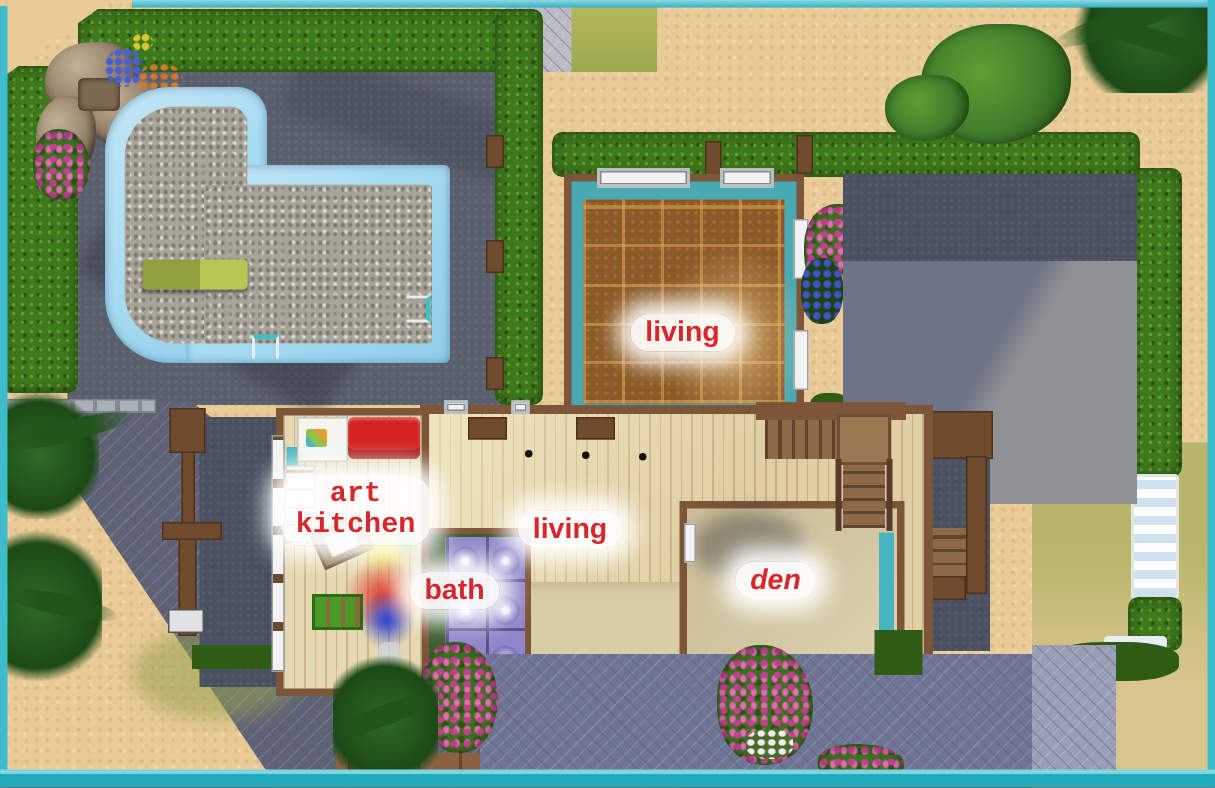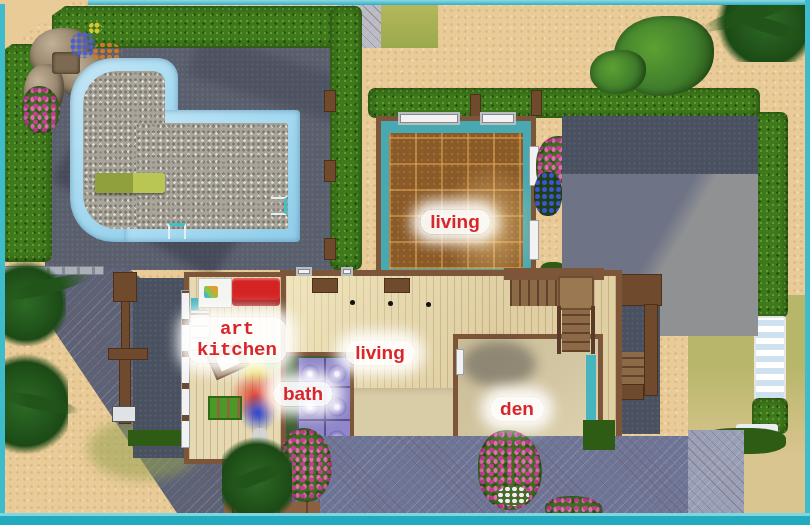--- a/index.html
+++ b/index.html
@@ -253,21 +253,21 @@
   <div class="s room-label" style="left:237px;top:340px;font-family:Liberation Mono, monospace;">
     <span style="display:block;">art</span>
     <span style="display:block;">kitchen</span>
   </div>
   <div class="s room-label" style="left:380px;top:353px;">
     <span>living</span>
   </div>
   <div class="s room-label" style="left:303px;top:394px;">
     <span>bath</span>
   </div>
-  <div class="s room-label" style="left:517px;top:409px;">
+  <div class="s room-label" style="left:517px;top:387px;font-style:italic;">
     <span>den</span>
   </div>
 
   <div class="s lot" style="left:88px;top:0;width:722px;height:5px;background:linear-gradient(180deg,#8fd8e2,#2fb0c4);"></div>
   <div class="s lot" style="left:0;top:4px;width:5px;height:521px;"></div>
   <div class="s lot" style="left:805px;top:0;width:5px;height:525px;"></div>
   <div class="s lot" style="left:0;top:513px;width:810px;height:12px;background:linear-gradient(180deg,#7fd6de 0 3px,#22aabf 3px);"></div>
 
 </div>
 

